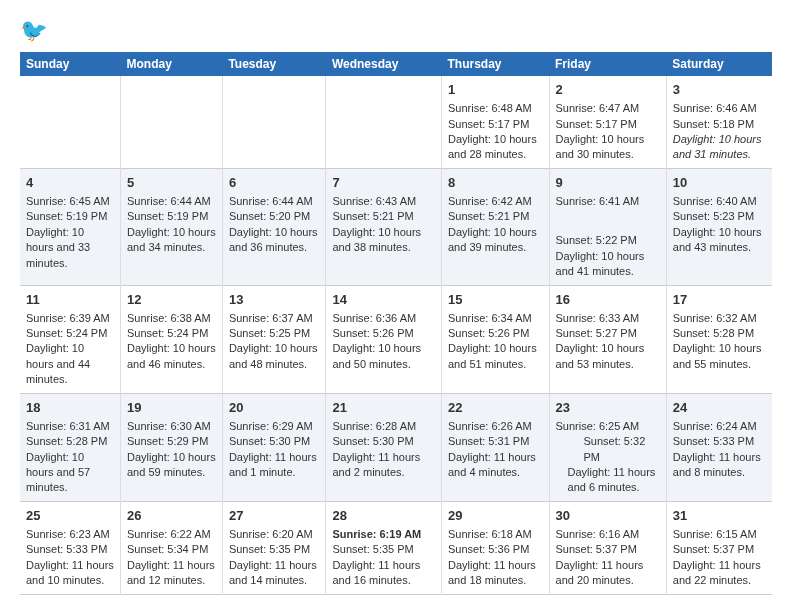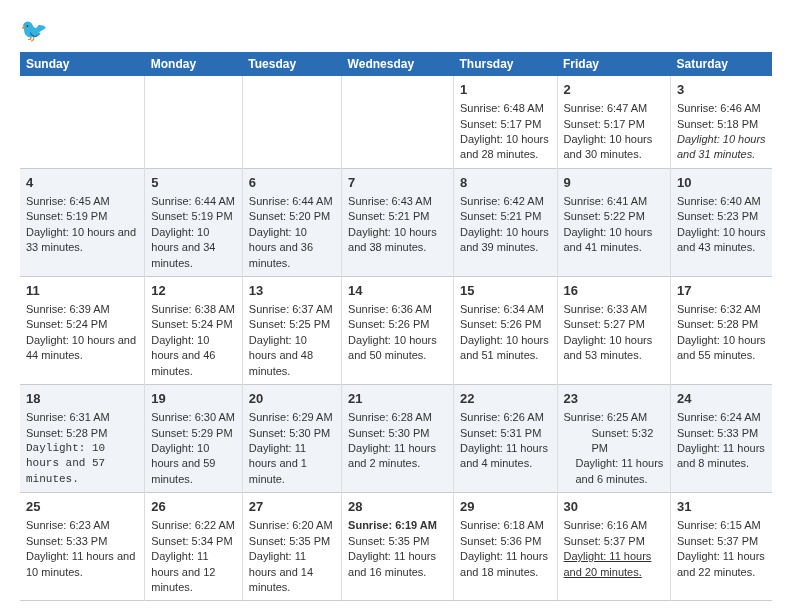--- a/index.html
+++ b/index.html
@@ -164,21 +164,21 @@
         </td>
         <td>
           <span class="day-num">8</span>
           <span style="display: block;">Sunrise: 6:42 AM</span>
           <span style="display: block;">Sunset: 5:21 PM</span>
           <span style="display: block;">Daylight: 10 hours and 39 minutes.</span>
         </td>
         <td>
           <span class="day-num">9</span>
           <span style="display: block;">Sunrise: 6:41 AM</span>
-          <span style="display: block;">Sunset: 5:22 PM</span>
+          <span style="display: block; margin-top: 24px;">Sunset: 5:22 PM</span>
           <span style="display: block;">Daylight: 10 hours and 41 minutes.</span>
         </td>
         <td>
           <span class="day-num">10</span>
           <span style="display: block;">Sunrise: 6:40 AM</span>
           <span style="display: block;">Sunset: 5:23 PM</span>
           <span style="display: block;">Daylight: 10 hours and 43 minutes.</span>
         </td>
       </tr>
       <tr>
@@ -223,21 +223,21 @@
           <span style="display: block;">Sunrise: 6:32 AM</span>
           <span style="display: block;">Sunset: 5:28 PM</span>
           <span style="display: block;">Daylight: 10 hours and 55 minutes.</span>
         </td>
       </tr>
       <tr class="row-even">
         <td>
           <span class="day-num">18</span>
           <span style="display: block;">Sunrise: 6:31 AM</span>
           <span style="display: block;">Sunset: 5:28 PM</span>
-          <span style="display: block; font-family: Liberation Mono, monospace;">Daylight: 10 hours and 57 minutes.</span>
+          <span style="display: block;">Daylight: 10 hours and 57 minutes.</span>
         </td>
         <td>
           <span class="day-num">19</span>
           <span style="display: block;">Sunrise: 6:30 AM</span>
           <span style="display: block;">Sunset: 5:29 PM</span>
           <span style="display: block;">Daylight: 10 hours and 59 minutes.</span>
         </td>
         <td>
           <span class="day-num">20</span>
           <span style="display: block;">Sunrise: 6:29 AM</span>
@@ -297,21 +297,21 @@
         <td>
           <span class="day-num">29</span>
           <span style="display: block;">Sunrise: 6:18 AM</span>
           <span style="display: block;">Sunset: 5:36 PM</span>
           <span style="display: block;">Daylight: 11 hours and 18 minutes.</span>
         </td>
         <td>
           <span class="day-num">30</span>
           <span style="display: block;">Sunrise: 6:16 AM</span>
           <span style="display: block;">Sunset: 5:37 PM</span>
-          <span style="display: block; text-decoration: underline;">Daylight: 11 hours and 20 minutes.</span>
+          <span style="display: block;">Daylight: 11 hours and 20 minutes.</span>
         </td>
         <td>
           <span class="day-num">31</span>
           <span style="display: block;">Sunrise: 6:15 AM</span>
           <span style="display: block;">Sunset: 5:37 PM</span>
           <span style="display: block;">Daylight: 11 hours and 22 minutes.</span>
         </td>
       </tr>
     </tbody>
 </table>

